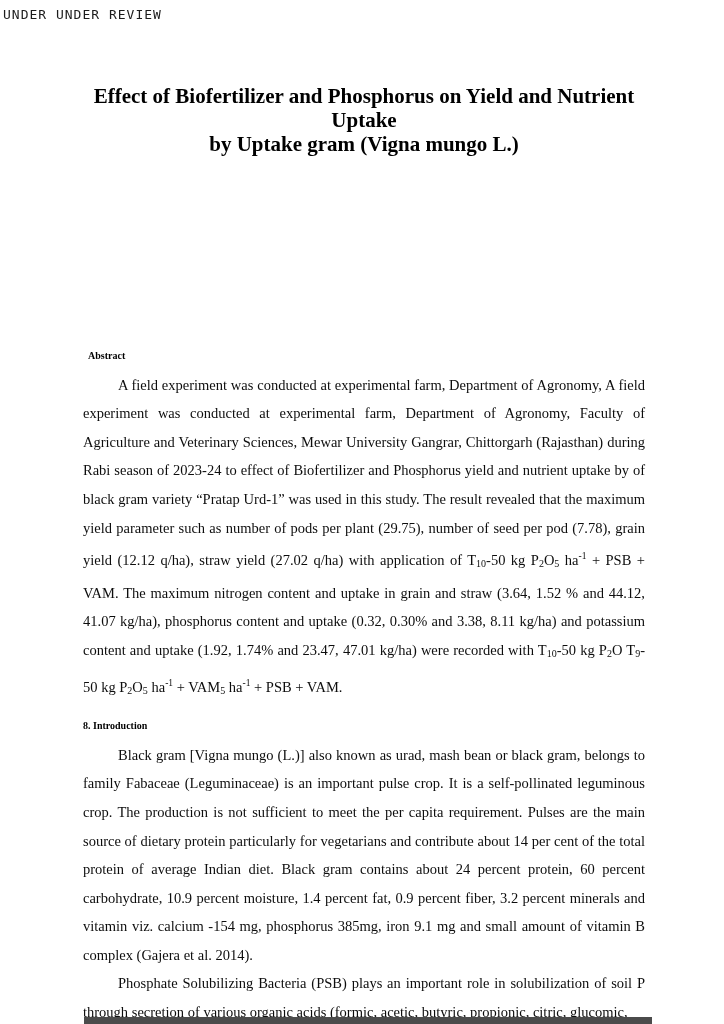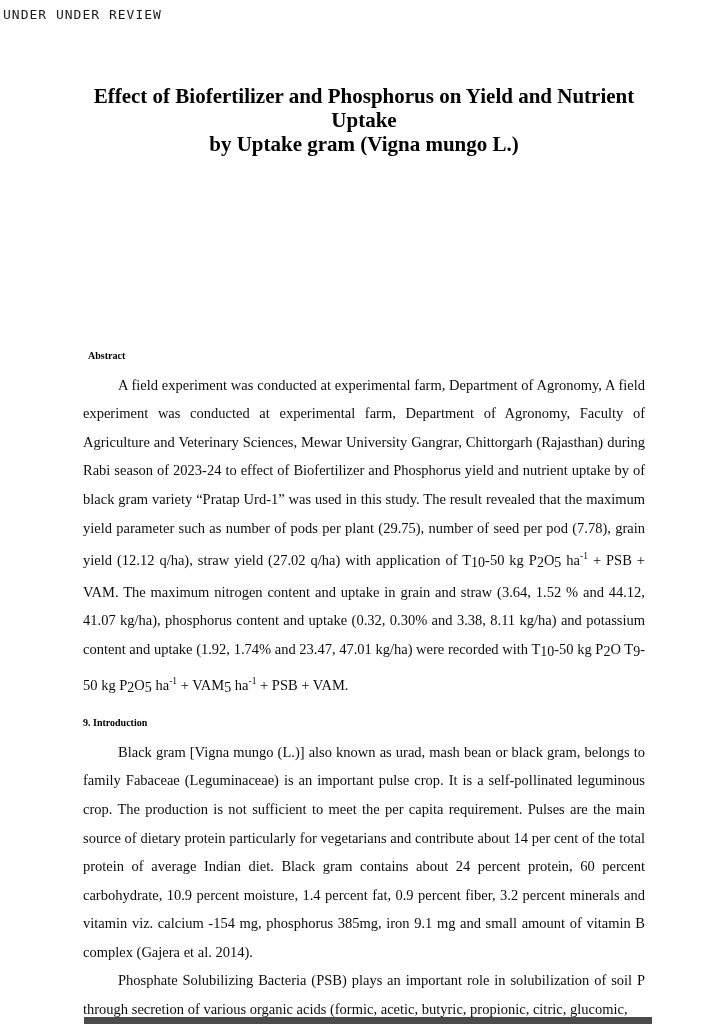--- a/index.html
+++ b/index.html
@@ -23,21 +23,21 @@
     font-size:21px; line-height:24px; color:#000;
   }
   .h { font-weight:bold; font-size:10px; line-height:28.6px; color:#000; }
   .abstract-h { margin-top:186px; padding-left:5px; }
   .intro-h { margin-top:7px; }
   .para {
     font-size:14.5px; line-height:28.6px; text-align:justify; color:#0d0d0d;
   }
   .indent { text-indent:35px; }
   .seg-i { }
-  .seg-sub { font-size:14px; vertical-align:-2px; }
+  .seg-sub { font-size:10px; vertical-align:-2px; }
   .seg-sup { font-size:9.5px; vertical-align:6px; }
   .next-page-strip {
     position:absolute; left:84px; bottom:0; width:568px; height:7px;
     background:#4b4b4b;
   }
 </style>
 </head>
 <body>
 
 <div class="page">
@@ -49,21 +49,21 @@
     <div class="title">
       <div>Effect of Biofertilizer and Phosphorus on Yield and Nutrient Uptake</div>
       <div><span>by Uptake gram (</span><span class="seg-i">Vigna mungo</span><span> L.)</span></div>
     </div>
 
     <div class="h abstract-h">Abstract</div>
 
     <p class="para indent"><span>A field experiment was conducted at experimental farm, Department of Agronomy, A field experiment was conducted at experimental farm, Department of Agronomy, Faculty of Agriculture and Veterinary Sciences, Mewar University Gangrar, Chittorgarh (Rajasthan) during Rabi season of 2023-24 to effect of Biofertilizer and Phosphorus yield and nutrient uptake by of black gram variety “Pratap Urd-1” was used in this study. The result revealed that the maximum yield parameter such as number of pods per plant (29.75), number of seed per pod (7.78), grain yield (12.12 q/ha), straw yield (27.02 q/ha) with application of T</span><span class="seg-sub">10</span><span>-50 kg P</span><span class="seg-sub">2</span><span>O</span><span class="seg-sub">5</span><span> ha</span><span class="seg-sup">-1</span><span> + PSB + VAM. The maximum nitrogen content and uptake in grain and straw (3.64, 1.52 % and 44.12, 41.07 kg/ha), phosphorus content and uptake (0.32, 0.30% and 3.38, 8.11 kg/ha) and potassium content and uptake (1.92, 1.74% and 23.47, 47.01 kg/ha) were recorded with T</span><span class="seg-sub">10</span><span>-50 kg P</span><span class="seg-sub">2</span><span>O T</span><span class="seg-sub">9</span><span>-50 kg P</span><span class="seg-sub">2</span><span>O</span><span class="seg-sub">5</span><span> ha</span><span class="seg-sup">-1</span><span> + VAM</span><span class="seg-sub">5</span><span> ha</span><span class="seg-sup">-1</span><span> + PSB + VAM.</span></p>
 
 
-    <div class="h intro-h">9. Introduction</div>
+    <div class="h intro-h">8. Introduction</div>
 
     <p class="para indent"><span>Black gram [</span><span class="seg-i">Vigna mungo</span><span> (L.)] also known as urad, mash bean or black gram, belongs to family Fabaceae (Leguminaceae) is an important pulse crop. It is a self-pollinated leguminous crop. The production is not sufficient to meet the per capita requirement. Pulses are the main source of dietary protein particularly for vegetarians and contribute about 14 per cent of the total protein of average Indian diet. Black gram contains about 24 percent protein, 60 percent carbohydrate, 10.9 percent moisture, 1.4 percent fat, 0.9 percent fiber, 3.2 percent minerals and vitamin viz. calcium -154 mg, phosphorus 385mg, iron 9.1 mg and small amount of vitamin B complex (Gajera </span><span class="seg-i">et al</span><span>. 2014).</span></p>
 
     <p class="para indent"><span>Phosphate Solubilizing Bacteria (PSB) plays an important role in solubilization of soil P through secretion of various organic acids (formic, acetic, butyric, propionic, citric, glucomic,</span></p>
 
   </div>
 
   <div class="next-page-strip"></div>
 
 </div>

